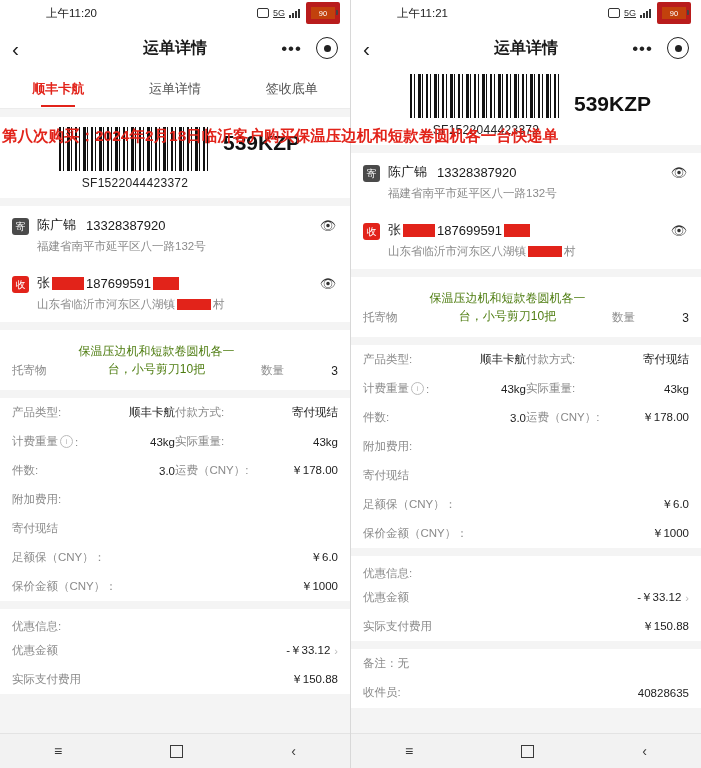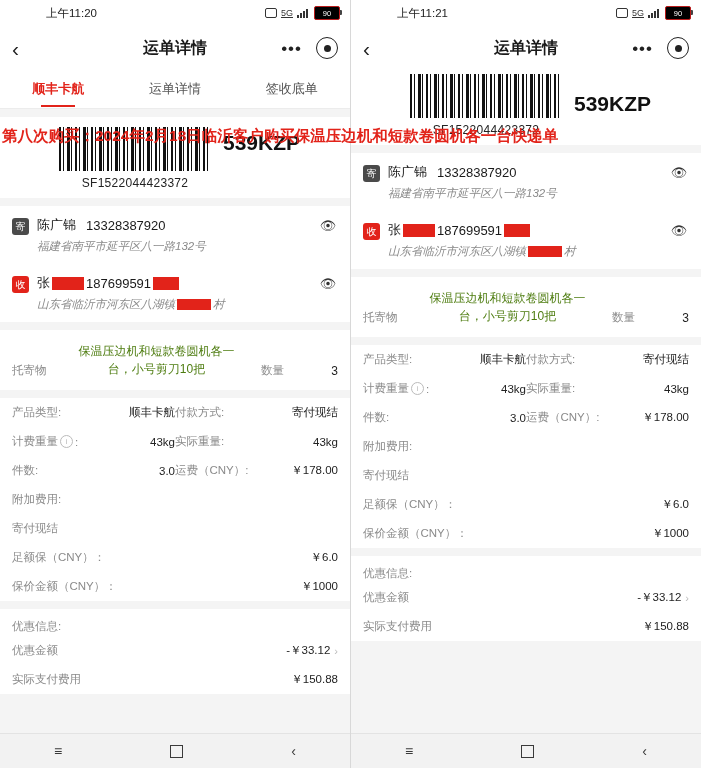--- a/index.html
+++ b/index.html
@@ -22,22 +22,22 @@
   .sb-right{margin-left:auto;display:flex;align-items:center;gap:4px;}
   .sb-icon{font-size:9px;color:#333;text-decoration:underline;}
   .sig{display:inline-block;width:13px;height:9px;position:relative;}
   .sig i{position:absolute;bottom:0;width:2px;background:#333;}
   .sig i:nth-child(1){left:0;height:3px;}
   .sig i:nth-child(2){left:3px;height:5px;}
   .sig i:nth-child(3){left:6px;height:7px;}
   .sig i:nth-child(4){left:9px;height:9px;}
   .batt{
     display:inline-flex;align-items:center;justify-content:center;
-    width:24px;height:12px;border:1px solid #b91c1c;border-radius:2px;
-    font-size:7.5px;color:#fff;background:#000000;position:relative;
+    width:24px;height:12px;border:5px solid #b91c1c;border-radius:2px;
+    font-size:7.5px;color:#fff;background:#c2410c;position:relative;
   }
   .batt:after{content:"";position:absolute;right:-3px;top:3px;width:2px;height:5px;background:#444;border-radius:0 1px 1px 0;}
   .cam{width:10px;height:8px;border:1.4px solid #333;border-radius:2px;}
 
   
   .navbar{
     height:44px;background:#fff;display:flex;align-items:center;
     padding:0 12px;position:relative;
   }
   .nav-back{font-size:21px;color:#222;line-height:1;width:24px;}
@@ -88,21 +88,21 @@
   .addr-row{display:flex;align-items:flex-start;padding:10px 12px;}
   .tagbox{
     width:17px;height:17px;border-radius:3px;flex:0 0 auto;margin-top:2px;
     display:flex;align-items:center;justify-content:center;
     font-size:10px;color:#fff;background:#4a4a4a;
   }
   .tagbox.red{background:#e2231a;}
   .addr-main{flex:1;padding-left:8px;}
   .addr-name{font-size:13px;color:#1a1a1a;display:flex;align-items:center;flex-wrap:wrap;}
   .redact{display:inline-block;height:13px;background:#e2231a;vertical-align:middle;margin:0 2px;}
-  .addr-sub{font-size:11.5px;color:#8a8a8a;margin-top:5px;display:flex;align-items:center;flex-wrap:wrap;font-style:italic;}
+  .addr-sub{font-size:11.5px;color:#8a8a8a;margin-top:5px;display:flex;align-items:center;flex-wrap:wrap;}
   .eye{
     width:20px;flex:0 0 auto;display:flex;align-items:center;justify-content:center;
     color:#333;font-size:13px;margin-top:2px;
   }
 
   
   .goods{display:flex;align-items:flex-end;padding:12px;gap:20px;}
   .goods-label{font-size:11.5px;color:#8a8a8a;width:46px;flex:0 0 auto;}
   .goods-text{flex:1;font-size:12px;color:#4d7c0f;text-align:center;line-height:1.5;}
   .goods-qty-label{font-size:11.5px;color:#8a8a8a;margin-left:6px;}
@@ -454,20 +454,37 @@
             </span>
         </div>
         <div class="inforow">
           <span class="full">
               <span class="ik">实际支付费用</span>
               <span class="iv">￥150.88</span>
             </span>
         </div>
       </div>
 
+      <div class="card">
+        <div class="inforow">
+          <span class="full">
+              <span class="ik">备注：无</span>
+              <span class="iv"></span>
+            </span>
+        </div>
+        <div class="inforow">
+          <span class="full">
+              <span class="ik">收件员:</span>
+              <span class="iv">40828635</span>
+            </span>
+        </div>
+        <div class="inforow">
+          
+        </div>
+      </div>
 
     </div>
 
     <div class="botnav">
       <span>≡</span>
       <span class="sq"></span>
       <span class="bk">‹</span>
     </div>
   </div>
 

